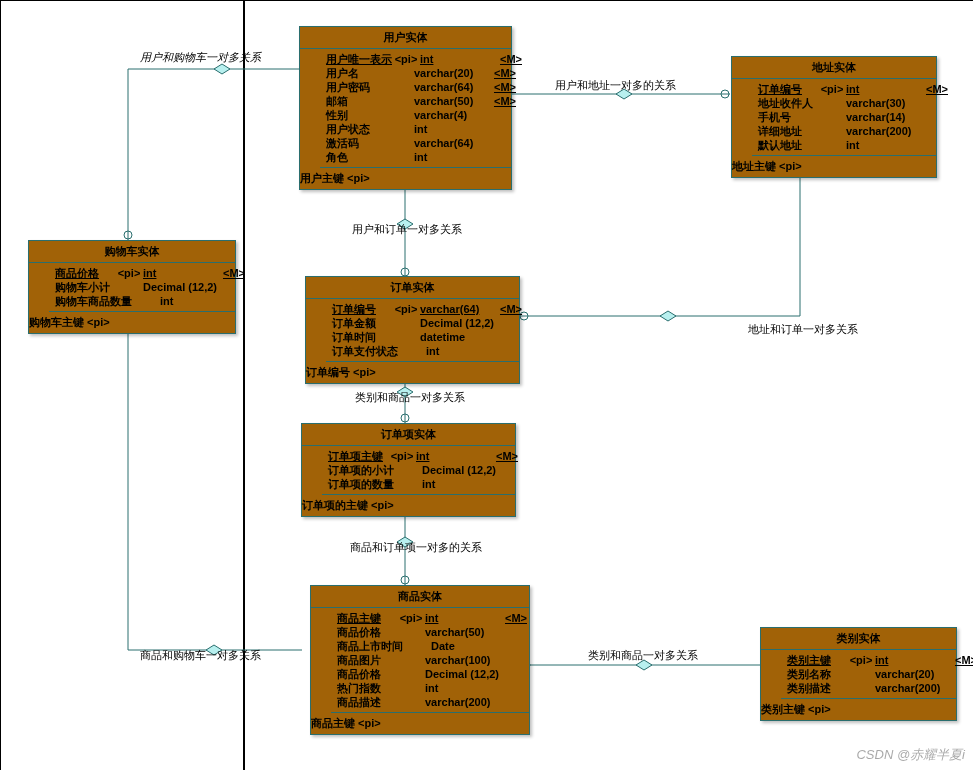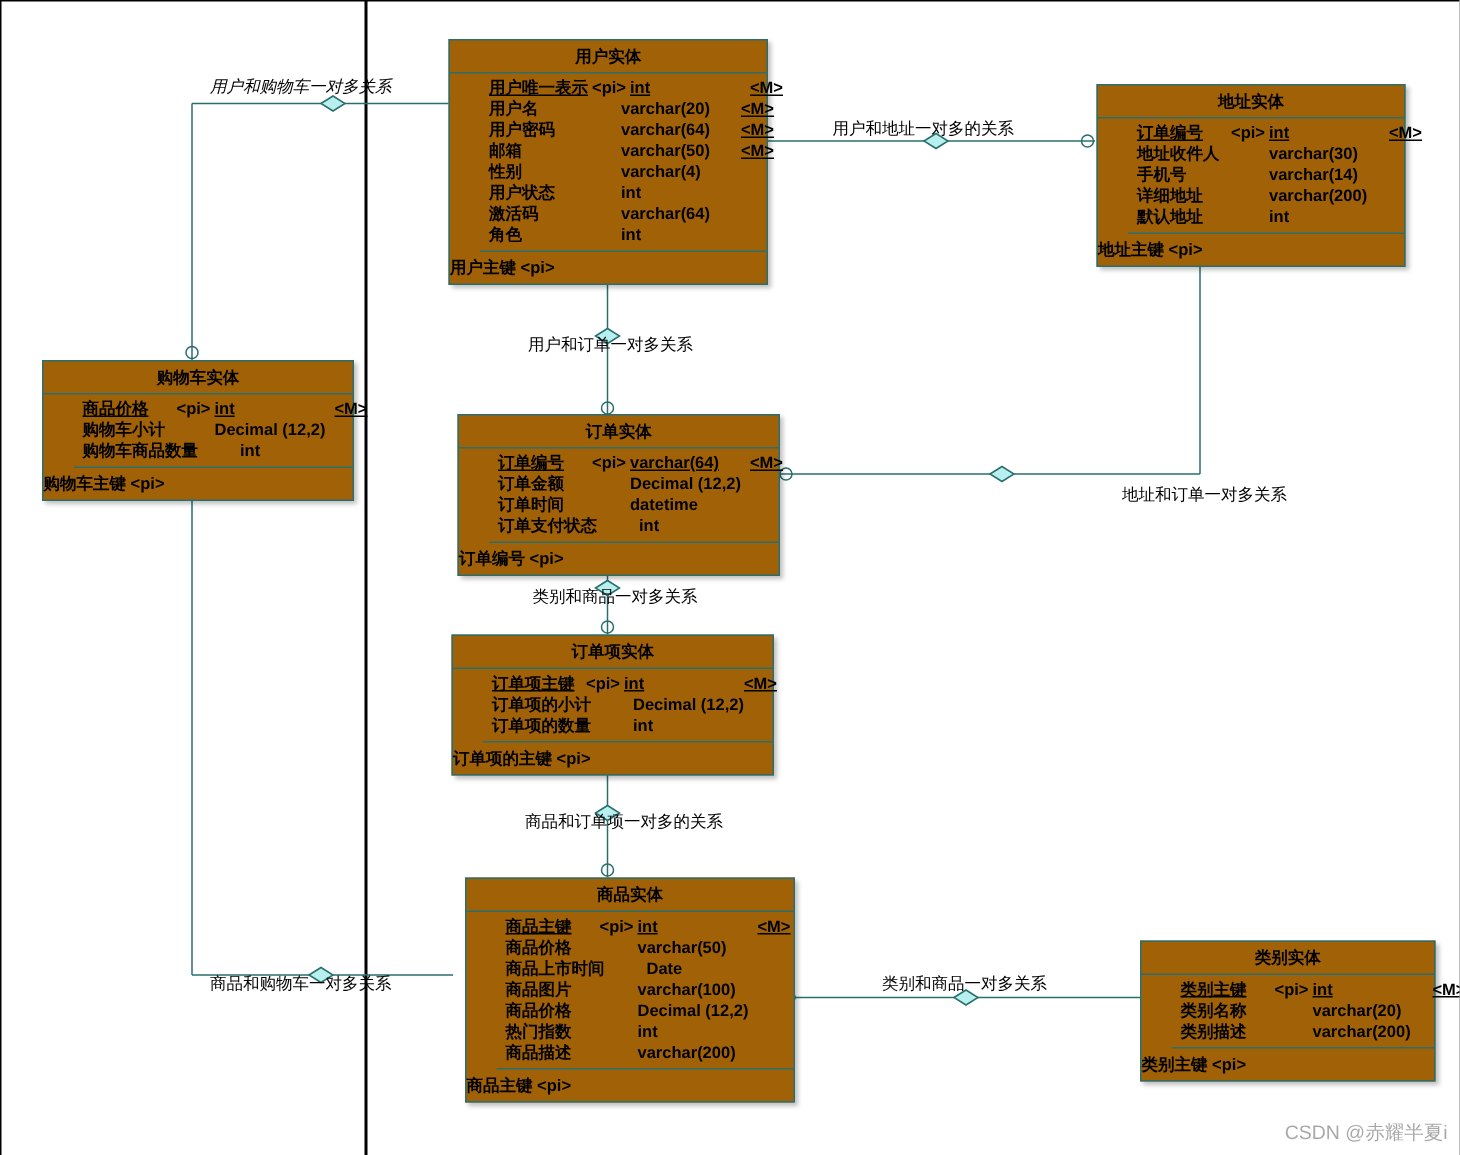--- a/index.html
+++ b/index.html
@@ -54,20 +54,21 @@
     white-space: nowrap;
     background: transparent;
   }
   .watermark {
     position: absolute;
     right: 8px;
     bottom: 6px;
     font-size: 13px;
     color: rgba(0,0,0,0.35);
     font-family: Arial, sans-serif;
+    font-style: italic;
   }
   svg { position: absolute; top:0; left:0; pointer-events:none; }
   .conn { stroke:#2a6e6e; stroke-width:1; fill:none; }
   .diamond { fill:#b8f0ef; stroke:#2a6e6e; stroke-width:1; }
   .oconn { fill:none; stroke:#2a6e6e; stroke-width:1; }
 </style>
 </head>
 <body>
 
 <div class="frame" style="left:0;top:0;width:243px;height:770px;"></div>

